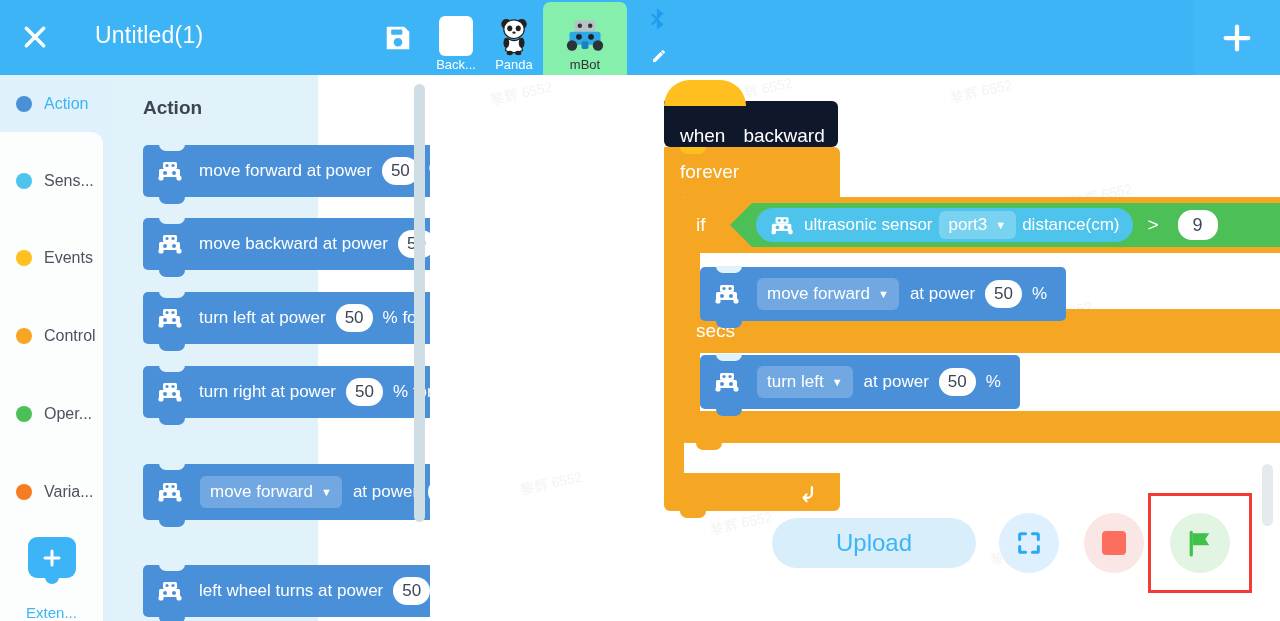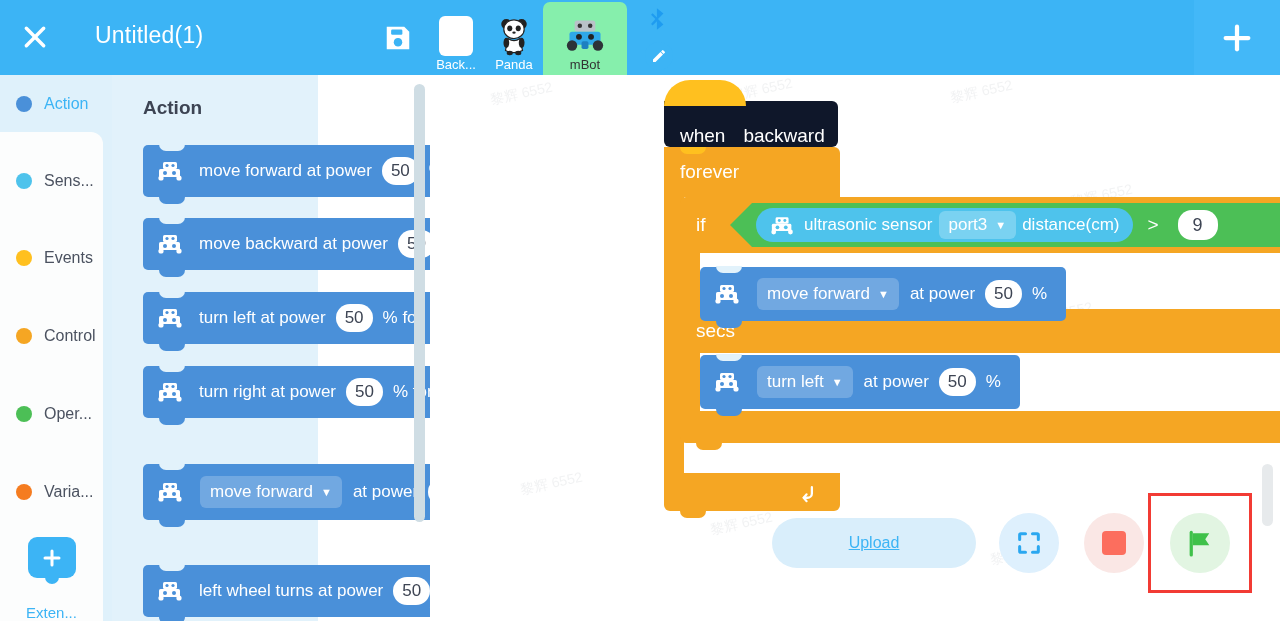--- a/index.html
+++ b/index.html
@@ -173,21 +173,21 @@
   .rep{
     background:#4ec3ec;border-radius:22px;height:34px;display:flex;align-items:center;
     padding:0 14px;color:#fff;font-size:17px;box-sizing:border-box;white-space:nowrap;cursor:pointer;
   }
 
   
   #mode-toggle{
     position:absolute;left:772px;top:518px;width:204px;height:50px;
     background:#d9eefb;border-radius:25px;display:flex;align-items:center;cursor:pointer;
   }
-  #upload-seg{flex:1;text-align:center;color:#3cb4f5;font-size:16px;text-decoration:underline;}
+  #upload-seg{flex:1;text-align:center;color:#3cb4f5;font-size:24px;}
   #live-seg{
     width:112px;height:50px;background:#19a8f5;border-radius:25px;color:#fff;font-size:18px;
     display:flex;align-items:center;justify-content:center;
   }
   .circ-btn{
     position:absolute;width:60px;height:60px;border-radius:50%;
     display:flex;align-items:center;justify-content:center;cursor:pointer;
   }
   #fullscreen-btn{left:999px;top:513px;background:#def0fd;}
   #stop-btn{left:1084px;top:513px;background:#fae7e5;}

